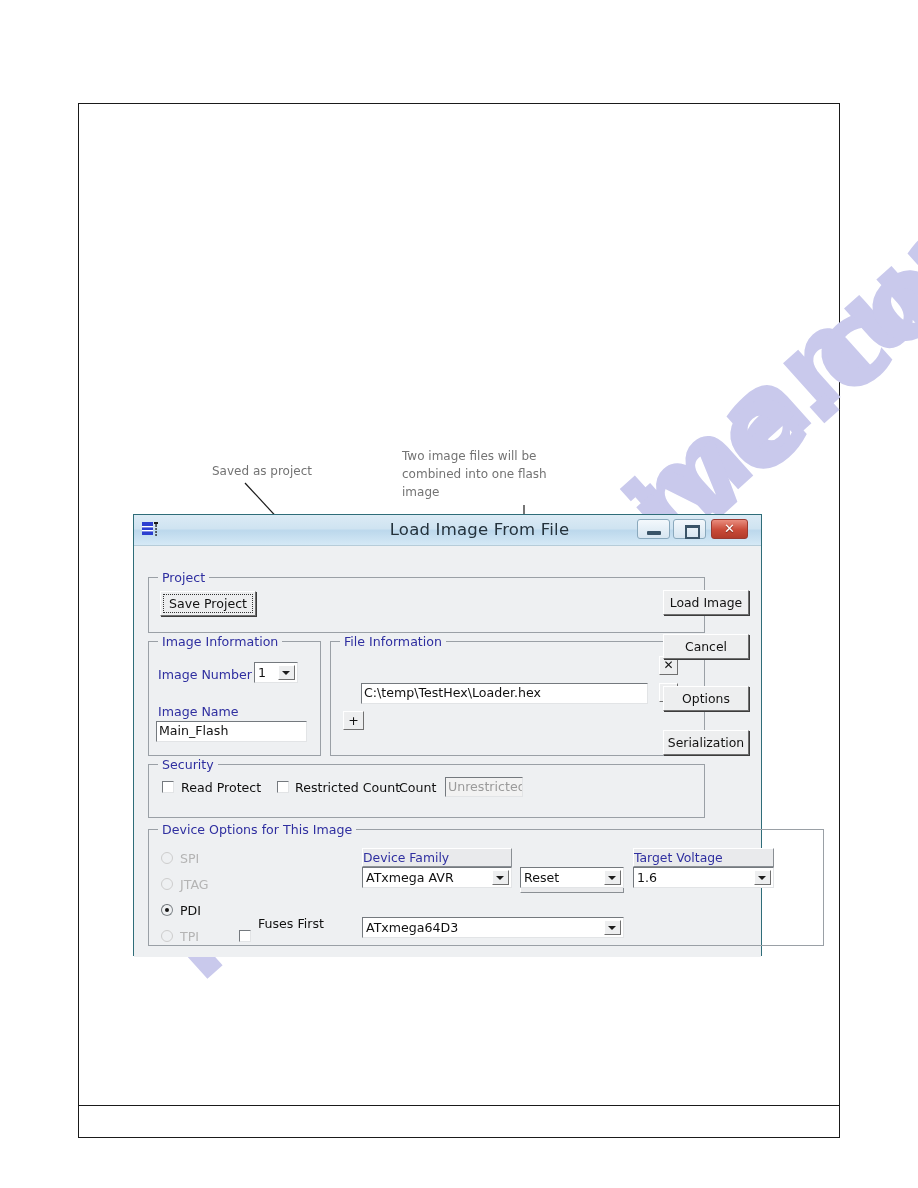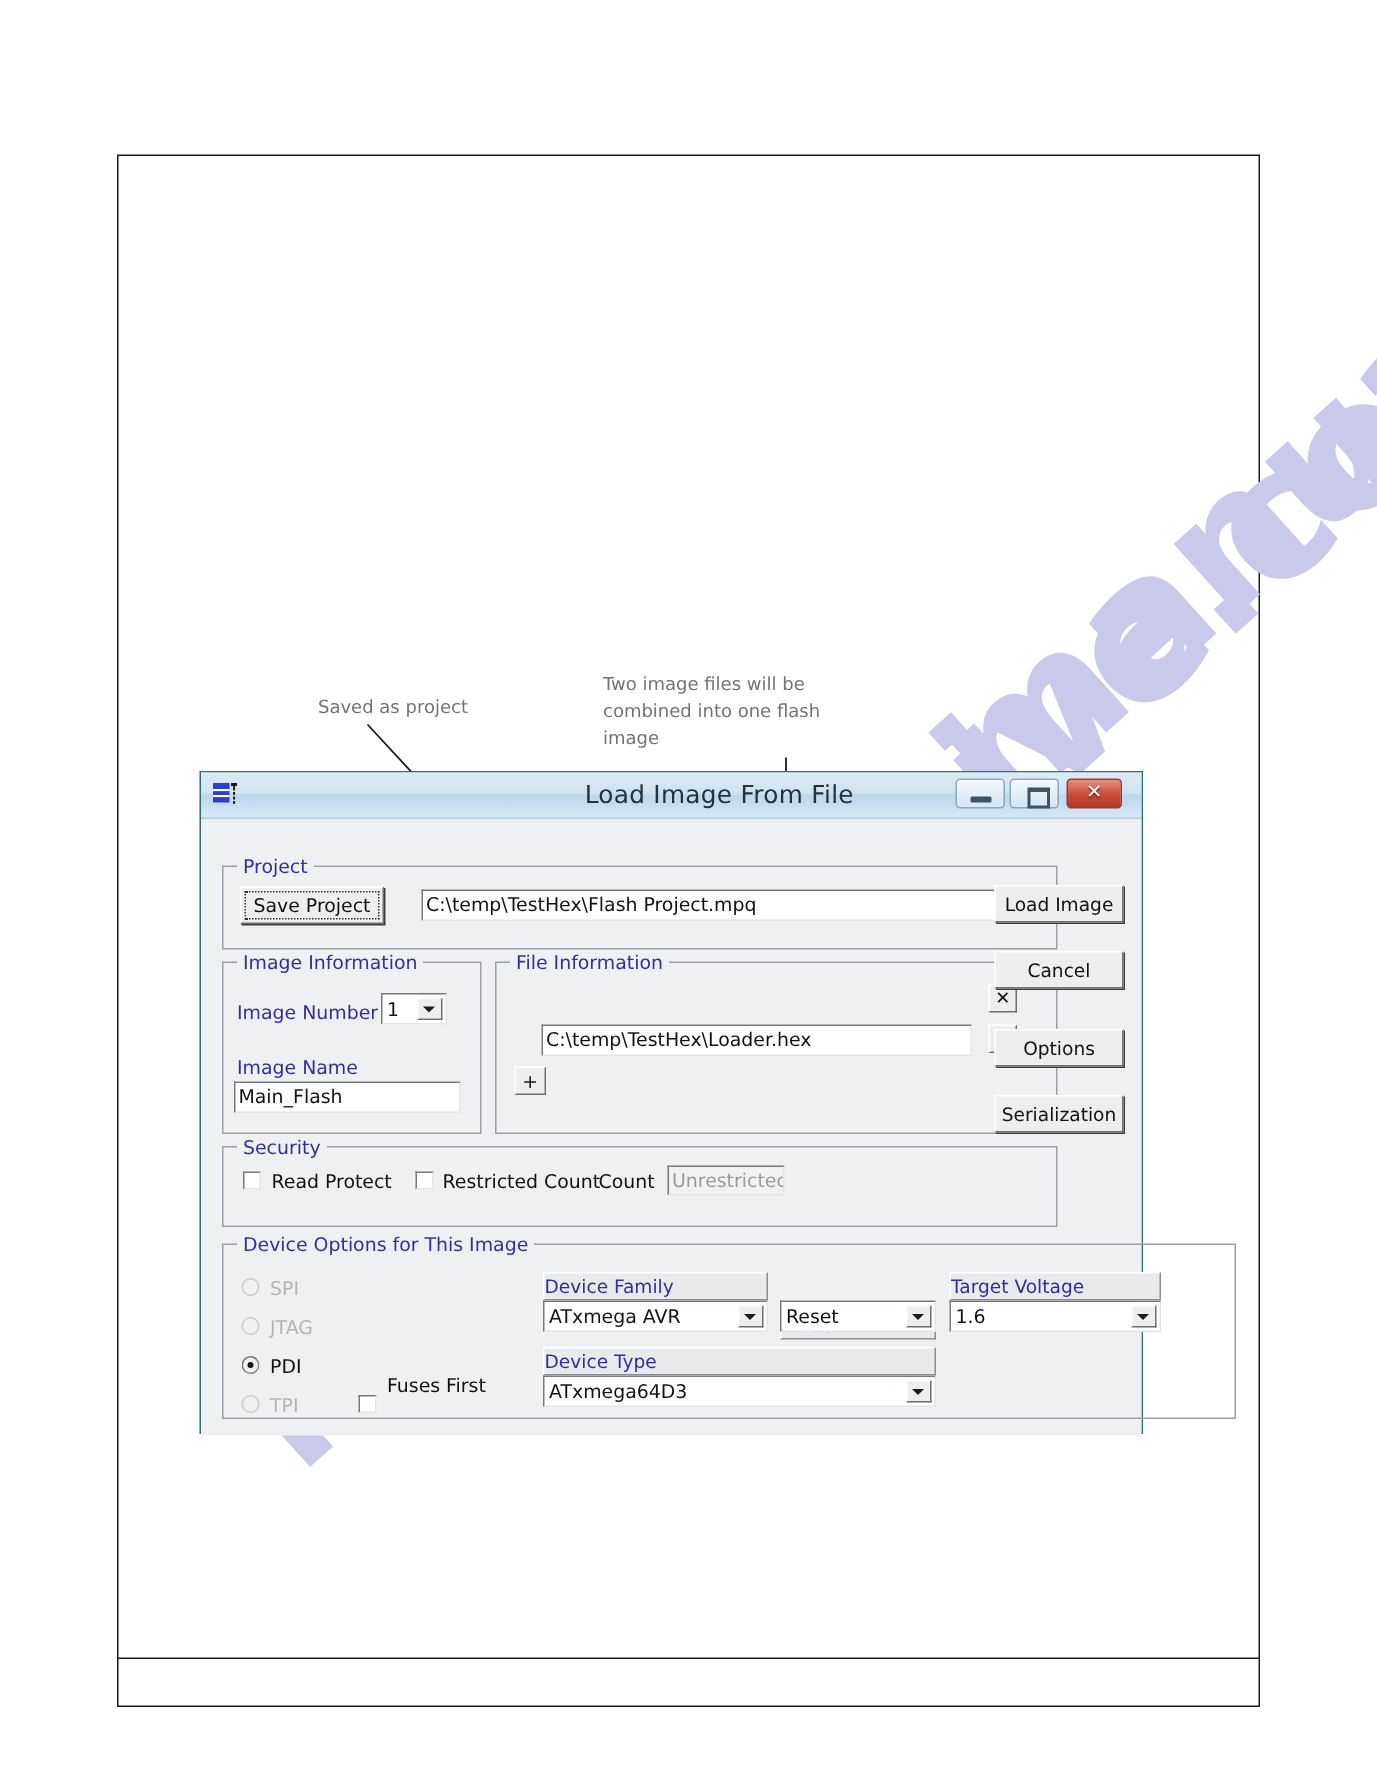--- a/index.html
+++ b/index.html
@@ -234,21 +234,20 @@
   </div>
 
   <div id="dialog-body">
 
     <div class="gbox" id="gb-project">
       <div class="gtitle">Project</div>
       <div class="ctl-btn" style="left:11px;top:13px;width:96px;height:25px;">
         <span class="focusring"></span>
         <span>Save Project</span>
       </div>
-      <div class="ctl-text" style="left:132px;top:15px;width:408px;height:21px;">C:\temp\TestHex\Flash Project.mpq</div>
     </div>
 
     <div class="gbox" id="gb-imginfo">
       <div class="gtitle">Image Information</div>
       <div class="lbl blue" style="left:9px;top:25px;">Image Number</div>
       <div class="ctl-combo" style="left:105px;top:20px;width:44px;height:21px;">
         <span>1</span>
         <span class="arrow"></span>
       </div>
       <div class="lbl blue" style="left:9px;top:62px;">Image Name</div>
@@ -313,21 +312,20 @@
         <span>Reset</span>
         <span class="arrow"></span>
       </div>
 
       <div class="hdr-cell" style="left:484px;top:18px;width:141px;height:19px;">Target Voltage</div>
       <div class="ctl-combo" style="left:484px;top:37px;width:141px;height:21px;">
         <span>1.6</span>
         <span class="arrow"></span>
       </div>
 
-      <div class="hdr-cell" style="left:213px;top:68px;width:262px;height:19px;">Device Type</div>
       <div class="ctl-combo" style="left:213px;top:87px;width:262px;height:21px;">
         <span>ATxmega64D3</span>
         <span class="arrow"></span>
       </div>
     </div>
 
     <div class="sidebtn" style="top:44px;">
       <span>Load Image</span>
     </div>
     <div class="sidebtn" style="top:88px;">

